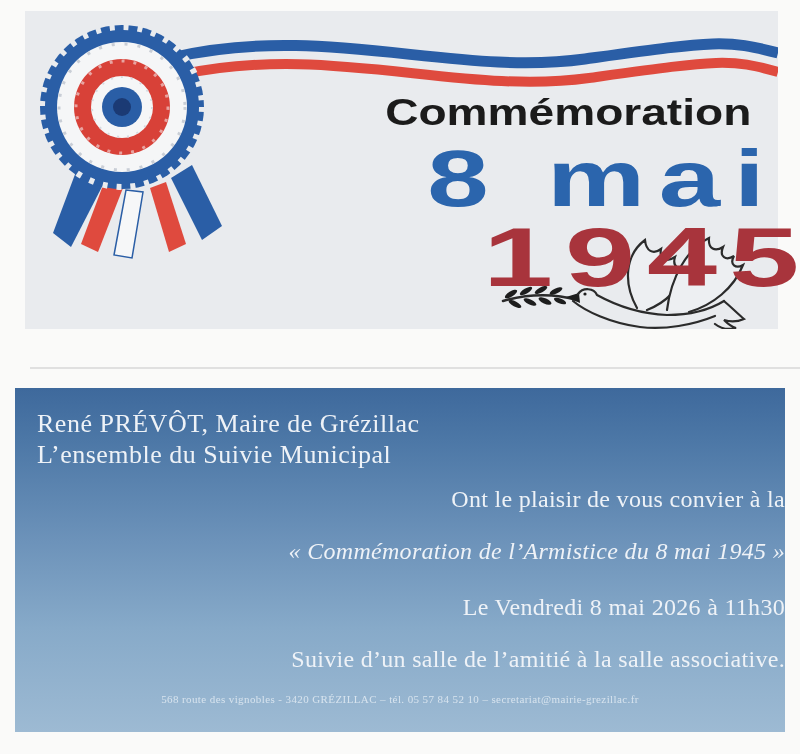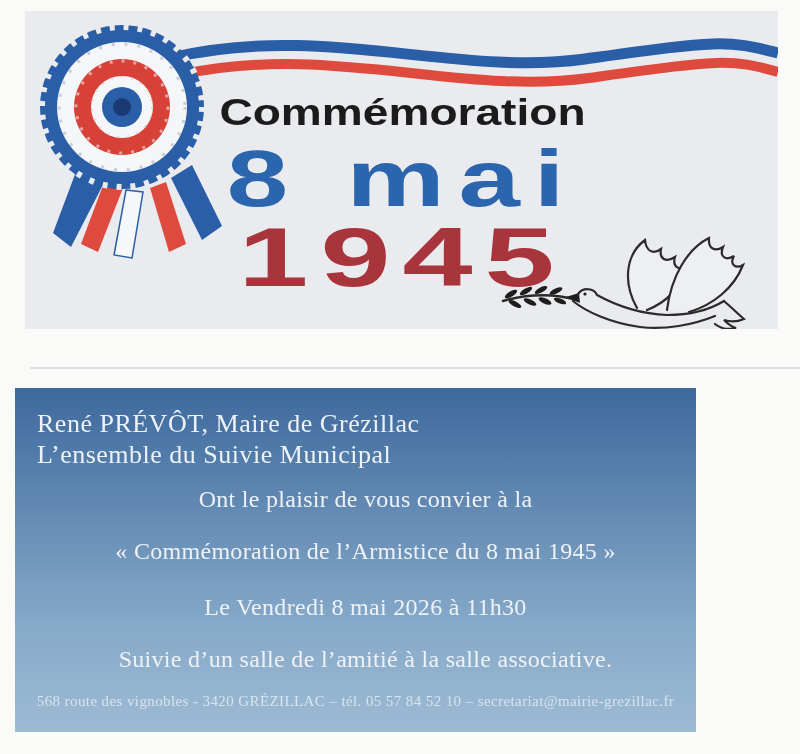--- a/index.html
+++ b/index.html
@@ -13,21 +13,21 @@
   .page{position:relative;width:800px;height:754px;}
 
   
   .poster-card{
     position:absolute;left:25px;top:11px;width:753px;height:318px;
     background:#e9ebee;
   }
   .poster-art{position:absolute;left:0;top:0;width:753px;height:318px;}
   .poster-text{
     position:absolute;left:105px;top:84px;width:545px;
-    text-align:center;
+    text-align:right;
     font-family:"Liberation Sans", sans-serif;
     font-weight:bold;
     line-height:1;
   }
   .poster-heading{
     font-size:36px;color:#1b1b1b;
     transform:scaleX(1.28);transform-origin:50% 50%;
     letter-spacing:0px;
   }
   .poster-date{
@@ -44,42 +44,41 @@
   }
 
   
   .scan-line{
     position:absolute;left:30px;top:367px;width:770px;height:2px;
     background:#dadbdc;opacity:.85;
   }
 
   
   .invite-card{
-    position:absolute;left:15px;top:388px;width:636px;height:344px;
+    position:absolute;left:15px;top:388px;width:770px;height:344px;
     background:linear-gradient(180deg,#3e699c 0%,#4c77a6 15%,#6d93ba 45%,#87aac9 70%,#9dbad3 100%);
     color:#eef2f7;
-    padding-left:45px;
   }
   .host-block{
     position:absolute;left:22px;top:20px;
     font-size:26px;line-height:31px;letter-spacing:.5px;
     text-align:left;
   }
   .centered-line{
     position:absolute;left:20px;right:0;
-    text-align:center;font-size:24px;letter-spacing:.3px;
+    text-align:right;font-size:24px;letter-spacing:.3px;
   }
   .line-convier{top:98px;}
-  .line-armistice{top:150px;}
+  .line-armistice{top:150px;font-style:italic;}
   .line-date{top:206px;}
   .line-verre{top:258px;}
   .footer-line{
     position:absolute;left:0;right:0;top:305px;
     text-align:center;
-    font-size:15px;letter-spacing:.4px;
+    font-size:11px;letter-spacing:.4px;
     color:#e3ecf4;opacity:.85;
   }
 </style>
 </head>
 <body>
 
 <div class="page">
 
   <div class="poster-card">
 

